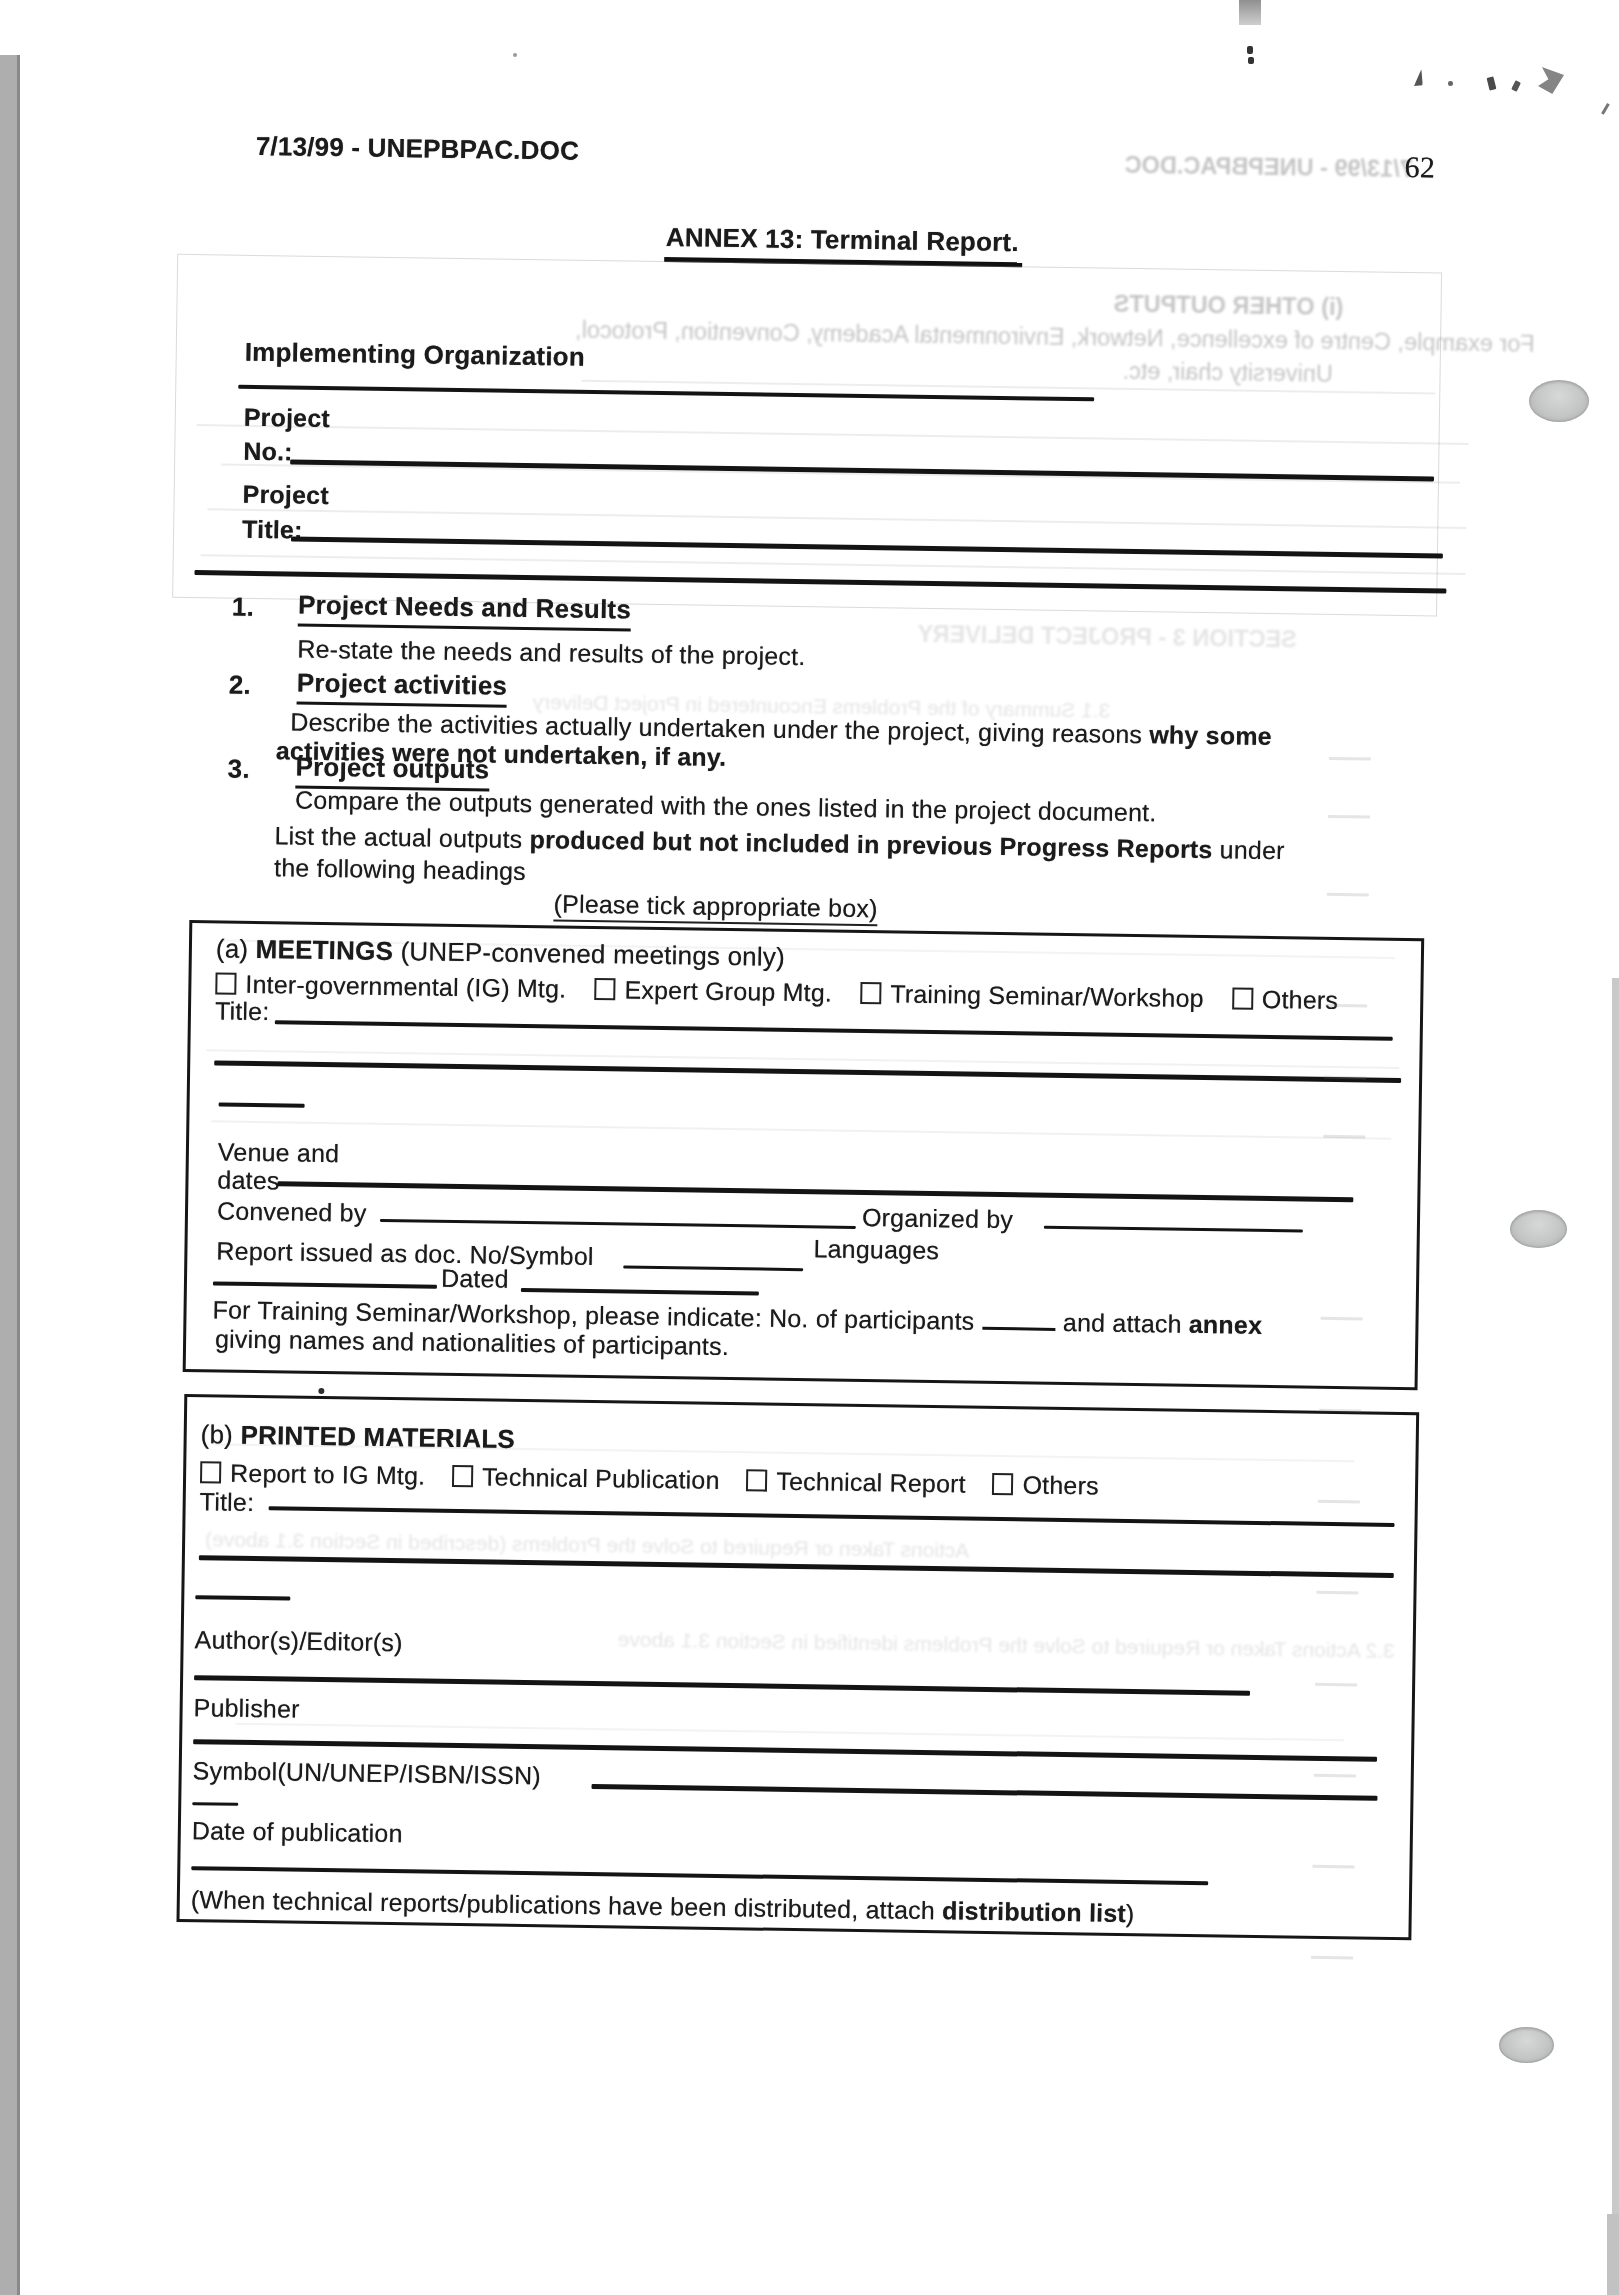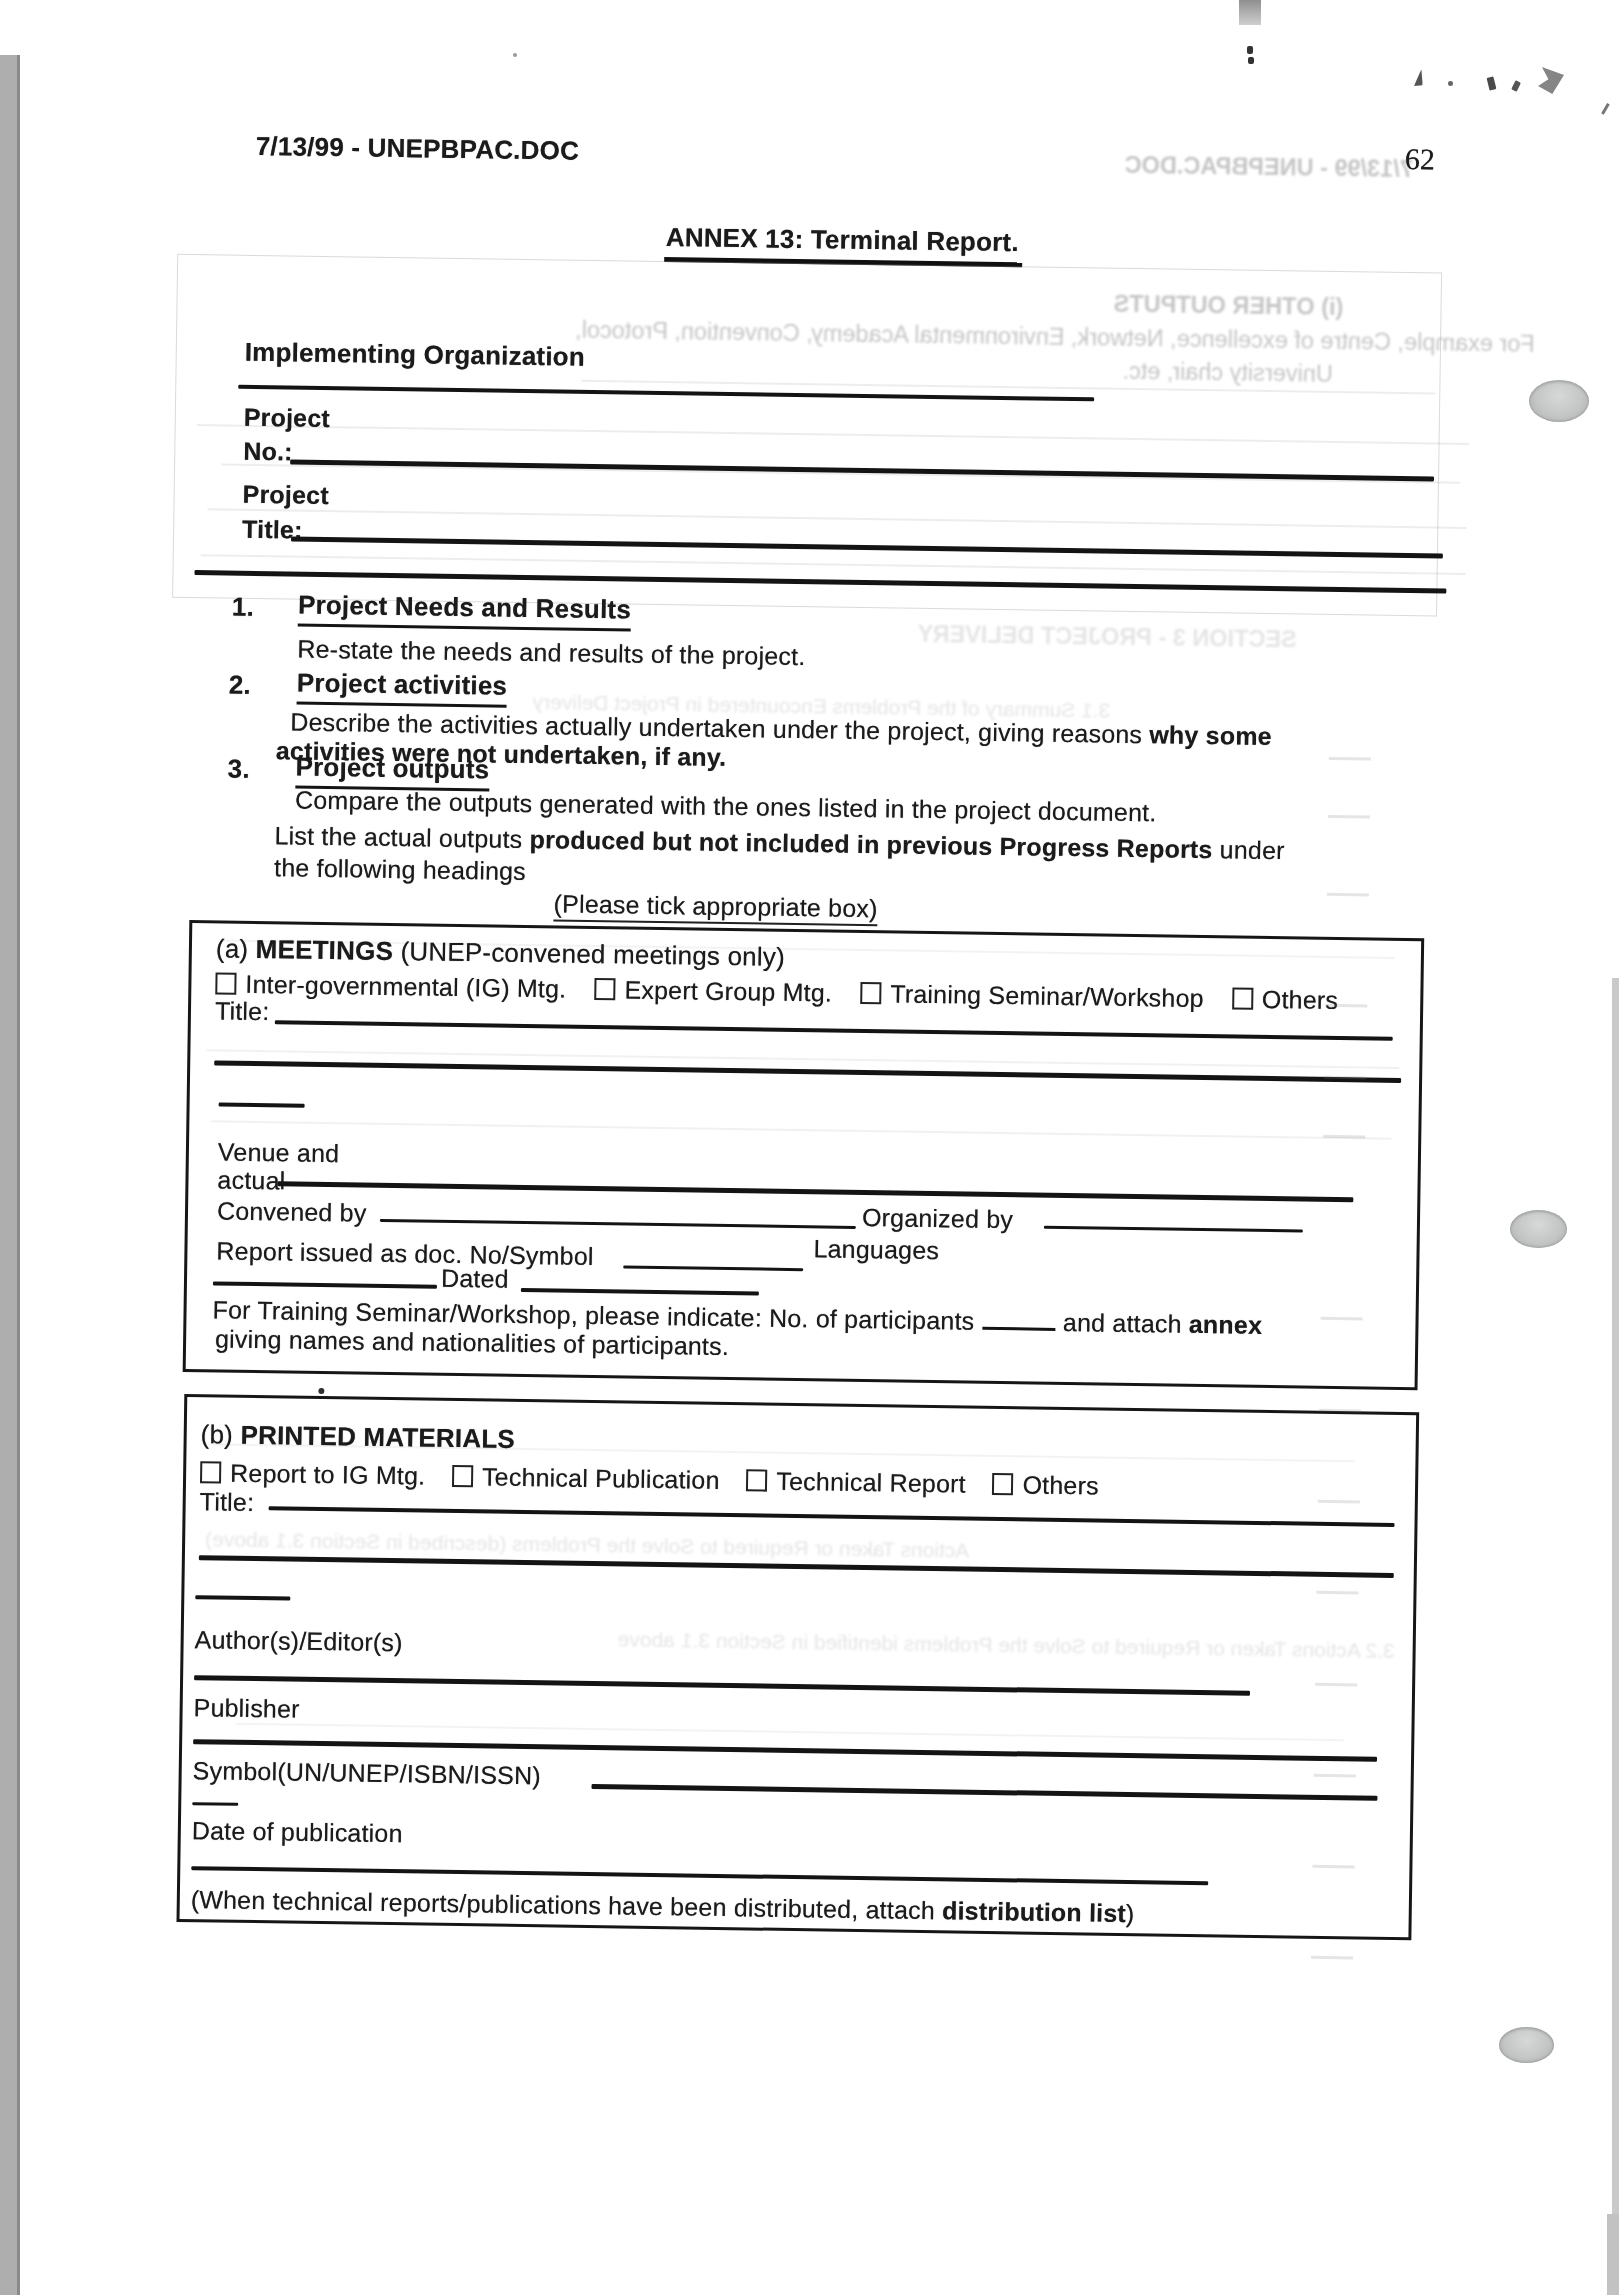--- a/index.html
+++ b/index.html
@@ -47,21 +47,21 @@
   .mirror.vfaint{opacity:0.28;filter:blur(1.3px);}
   .dot{position:absolute;border-radius:50%;background:#2f2f2f;}
 </style>
 </head>
 <body>
 
 <div class="sheet">
 
   <div class="t hdr" style="left:258px;top:130px;">7/13/99 - UNEPBPAC.DOC</div>
   <div class="mirror" style="left:1127px;top:138px;font-weight:600;">7/13/99 - UNEPBPAC.DOC</div>
-  <div class="t pagenum" style="left:1407px;top:124px;">62</div>
+  <div class="t pagenum" style="left:1407px;top:132px;">62</div>
 
   <div class="t annex-title" style="left:668px;top:215px;">ANNEX 13: Terminal Report.</div>
 
   <div class="mirror bold" style="left:1118px;top:277px;">(i) OTHER OUTPUTS</div>
   <div class="mirror" style="left:580px;top:311px;">For example, Centre of excellence, Network, Environmental Academy, Convention, Protocol,</div>
   <div class="mirror" style="left:1128px;top:344px;">University chair, etc.</div>
 
   <div class="faint-rect" style="left:181px;top:254px;width:1263px;height:342px;"></div>
   <div class="t sec-head" style="left:250px;top:336px;">Implementing Organization</div>
 
@@ -111,21 +111,21 @@
   </div>
 
   <div class="t" style="left:230px;top:996px;">Title:</div>
   <div class="ln" style="left:290px;top:1019px;width:1118px;"></div>
   <div class="faint-ln" style="left:222px;top:1049px;width:1193px;opacity:0.12;"></div>
   <div class="ln" style="left:230px;top:1060px;width:1187px;height:4.6px;"></div>
   <div class="faint-ln" style="left:228px;top:1120px;width:1180px;opacity:0.12;"></div>
   <div class="ln" style="left:235px;top:1102px;width:86px;"></div>
 
   <div class="t" style="left:235px;top:1137px;">Venue and</div>
-  <div class="t" style="left:235px;top:1165px;">actual</div>
+  <div class="t" style="left:235px;top:1165px;">dates</div>
   <div class="ln" style="left:295px;top:1180px;width:1076px;height:4.6px;"></div>
 
   <div class="t" style="left:235px;top:1196px;">Convened by</div>
   <div class="ln" style="left:398px;top:1216px;width:476px;height:3.3px;"></div>
   <div class="t" style="left:880px;top:1193px;">Organized by</div>
   <div class="ln" style="left:1062px;top:1213px;width:259px;height:3.3px;"></div>
 
   <div class="t" style="left:235px;top:1236px;">Report issued as doc. No/Symbol</div>
   <div class="ln" style="left:642px;top:1259px;width:180px;height:3.3px;"></div>
   <div class="t" style="left:832px;top:1225px;">Languages</div>

